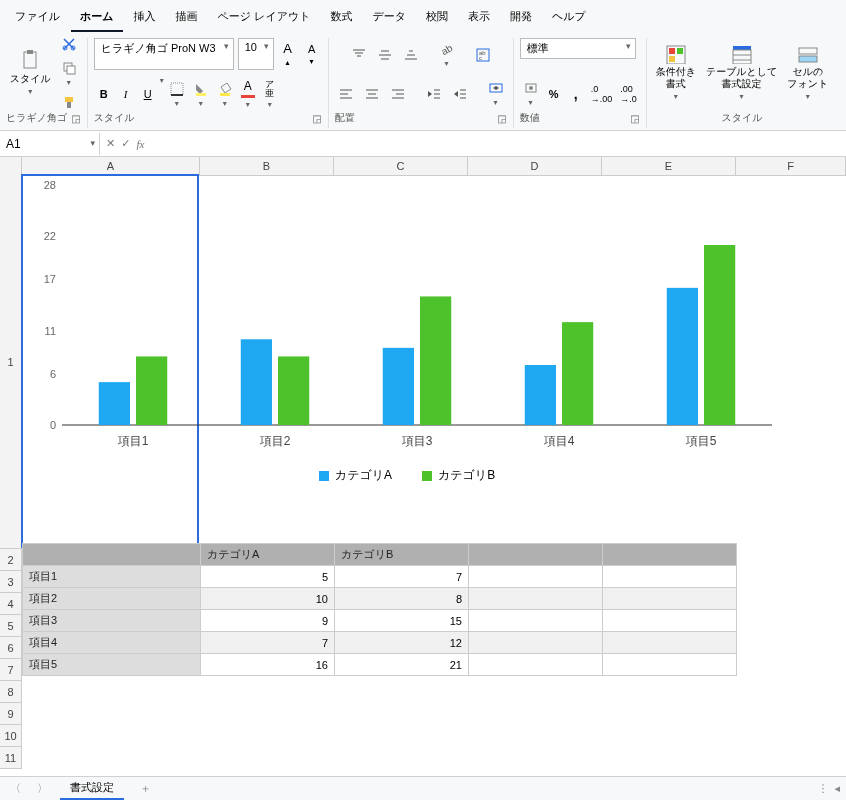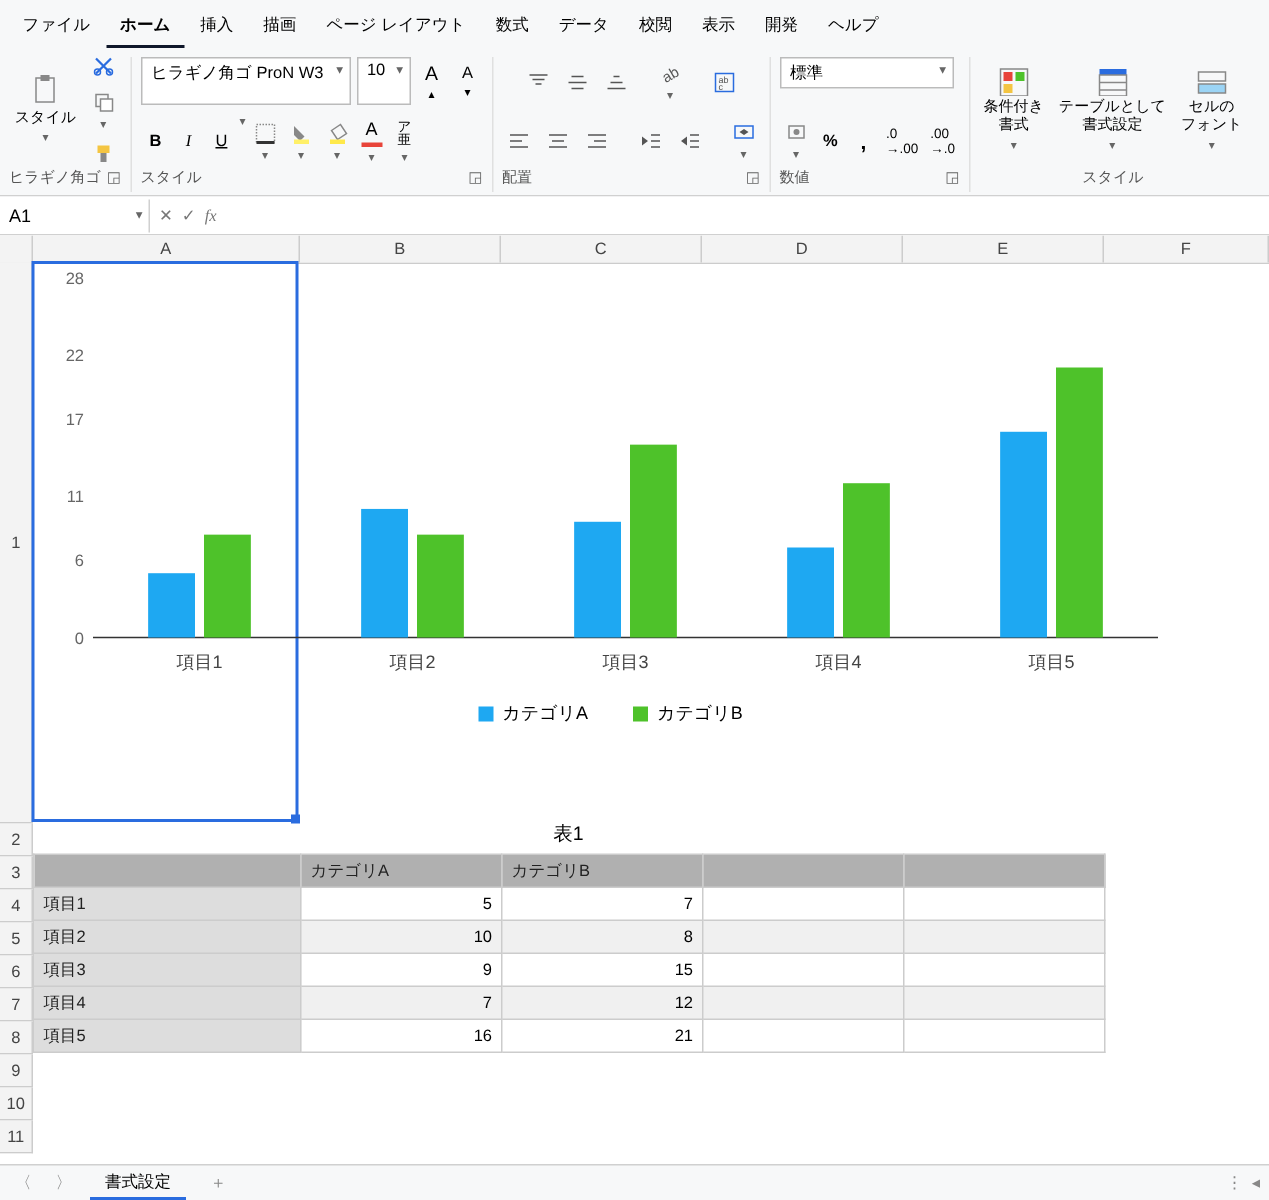--- a/index.html
+++ b/index.html
@@ -407,21 +407,20 @@
             <span>カテゴリA</span>
           </div>
           <div class="legend-item">
             <span class="sw" style="background:#4ec22a"></span>
             <span>カテゴリB</span>
           </div>
         </div>
      </div>
 
      <div class="tablebox">
-       <div class="table-title">表1</div>
        <table class="dtable" id="dtable">
          <colgroup>
             <col style="width:178px">
             <col style="width:134px">
             <col style="width:134px">
             <col style="width:134px">
             <col style="width:134px">
           </colgroup>
        <thead>
             <tr>

